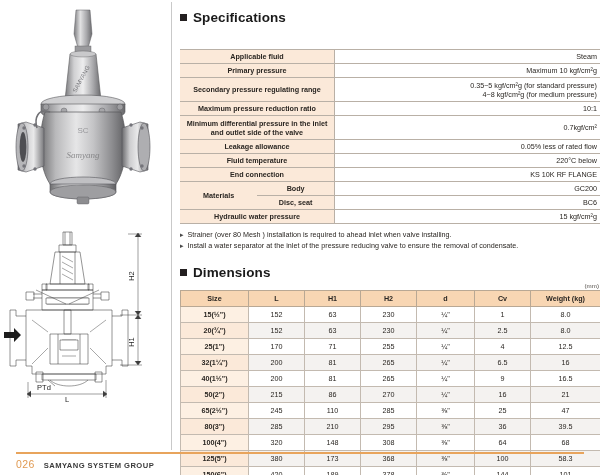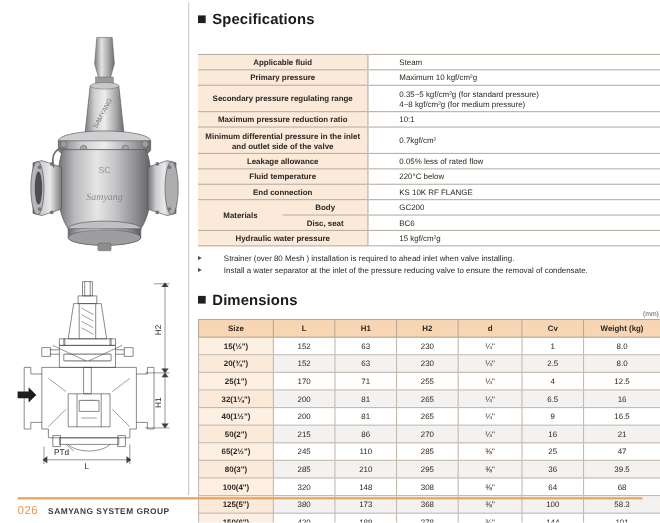--- a/index.html
+++ b/index.html
@@ -4,21 +4,21 @@
 <style>
   html,body{margin:0;padding:0;}
   body{
     width:600px;height:475px;overflow:hidden;background:#ffffff;
     font-family:"Liberation Sans", sans-serif;color:#231f20;
     -webkit-font-smoothing:antialiased;
   }
   .page{position:relative;width:600px;height:475px;}
 
   
-  .left-col{position:absolute;left:12px;top:0;width:172px;height:316px;margin-top:24px;}
+  .left-col{position:absolute;left:0;top:0;width:172px;height:316px;}
   .divider-v{position:absolute;left:171px;top:2px;width:1px;height:448px;background:#c9c9c9;}
 
   .photo-wrap{position:absolute;left:4px;top:8px;width:166px;height:212px;overflow:hidden;}
   .drawing-wrap{position:absolute;left:2px;top:228px;width:168px;height:182px;}
 
   
   .right-col{position:absolute;left:180px;top:0;width:420px;}
 
   .sec-head{display:flex;align-items:center;gap:6px;font-size:13.5px;font-weight:bold;
             letter-spacing:.1px;color:#1a1a1a;}
@@ -27,26 +27,26 @@
 
   table{border-collapse:collapse;width:100%;}
   .spec-tbl{margin-top:24px;table-layout:fixed;}
   .spec-tbl td{
     border-top:1px solid #b9b0a6;border-bottom:1px solid #b9b0a6;
     font-size:7.2px;padding:2px 3px;line-height:1.25;color:#2a2622;
   }
   .spec-tbl td.lbl{background:#fbe9d9;text-align:center;font-weight:bold;width:148px;}
   .spec-tbl td.lbl.sub{width:88px;}
   .spec-tbl td.lbl.mat{width:60px;}
-  .spec-tbl td.val{background:#ffffff;text-align:left;border-left:1px solid #b9b0a6;padding-left:28px;}
+  .spec-tbl td.val{background:#ffffff;text-align:right;border-left:1px solid #b9b0a6;padding-left:28px;}
   .spec-tbl td.val .ln{display:block;}
   .spec-tbl tr.tall td{height:19px;}
 
   .notes{margin-top:5px;}
-  .note{display:flex;align-items:flex-start;gap:20px;font-size:7.2px;line-height:1.55;color:#2a2622;}
+  .note{display:flex;align-items:flex-start;gap:4px;font-size:7.2px;line-height:1.55;color:#2a2622;}
   .note .tri{color:#4a4a4a;font-size:7px;line-height:1.6;}
 
   .dim-block{margin-top:14px;}
   .unit{text-align:right;font-size:6.2px;color:#55504b;margin:2px 1px 1px 0;}
 
   .dim-tbl{table-layout:fixed;}
   .dim-tbl th,.dim-tbl td{
     border:1px solid #c3bab0;font-size:7.2px;text-align:center;
     padding:1.5px 1px;line-height:1.2;color:#2a2622;height:12px;
   }

